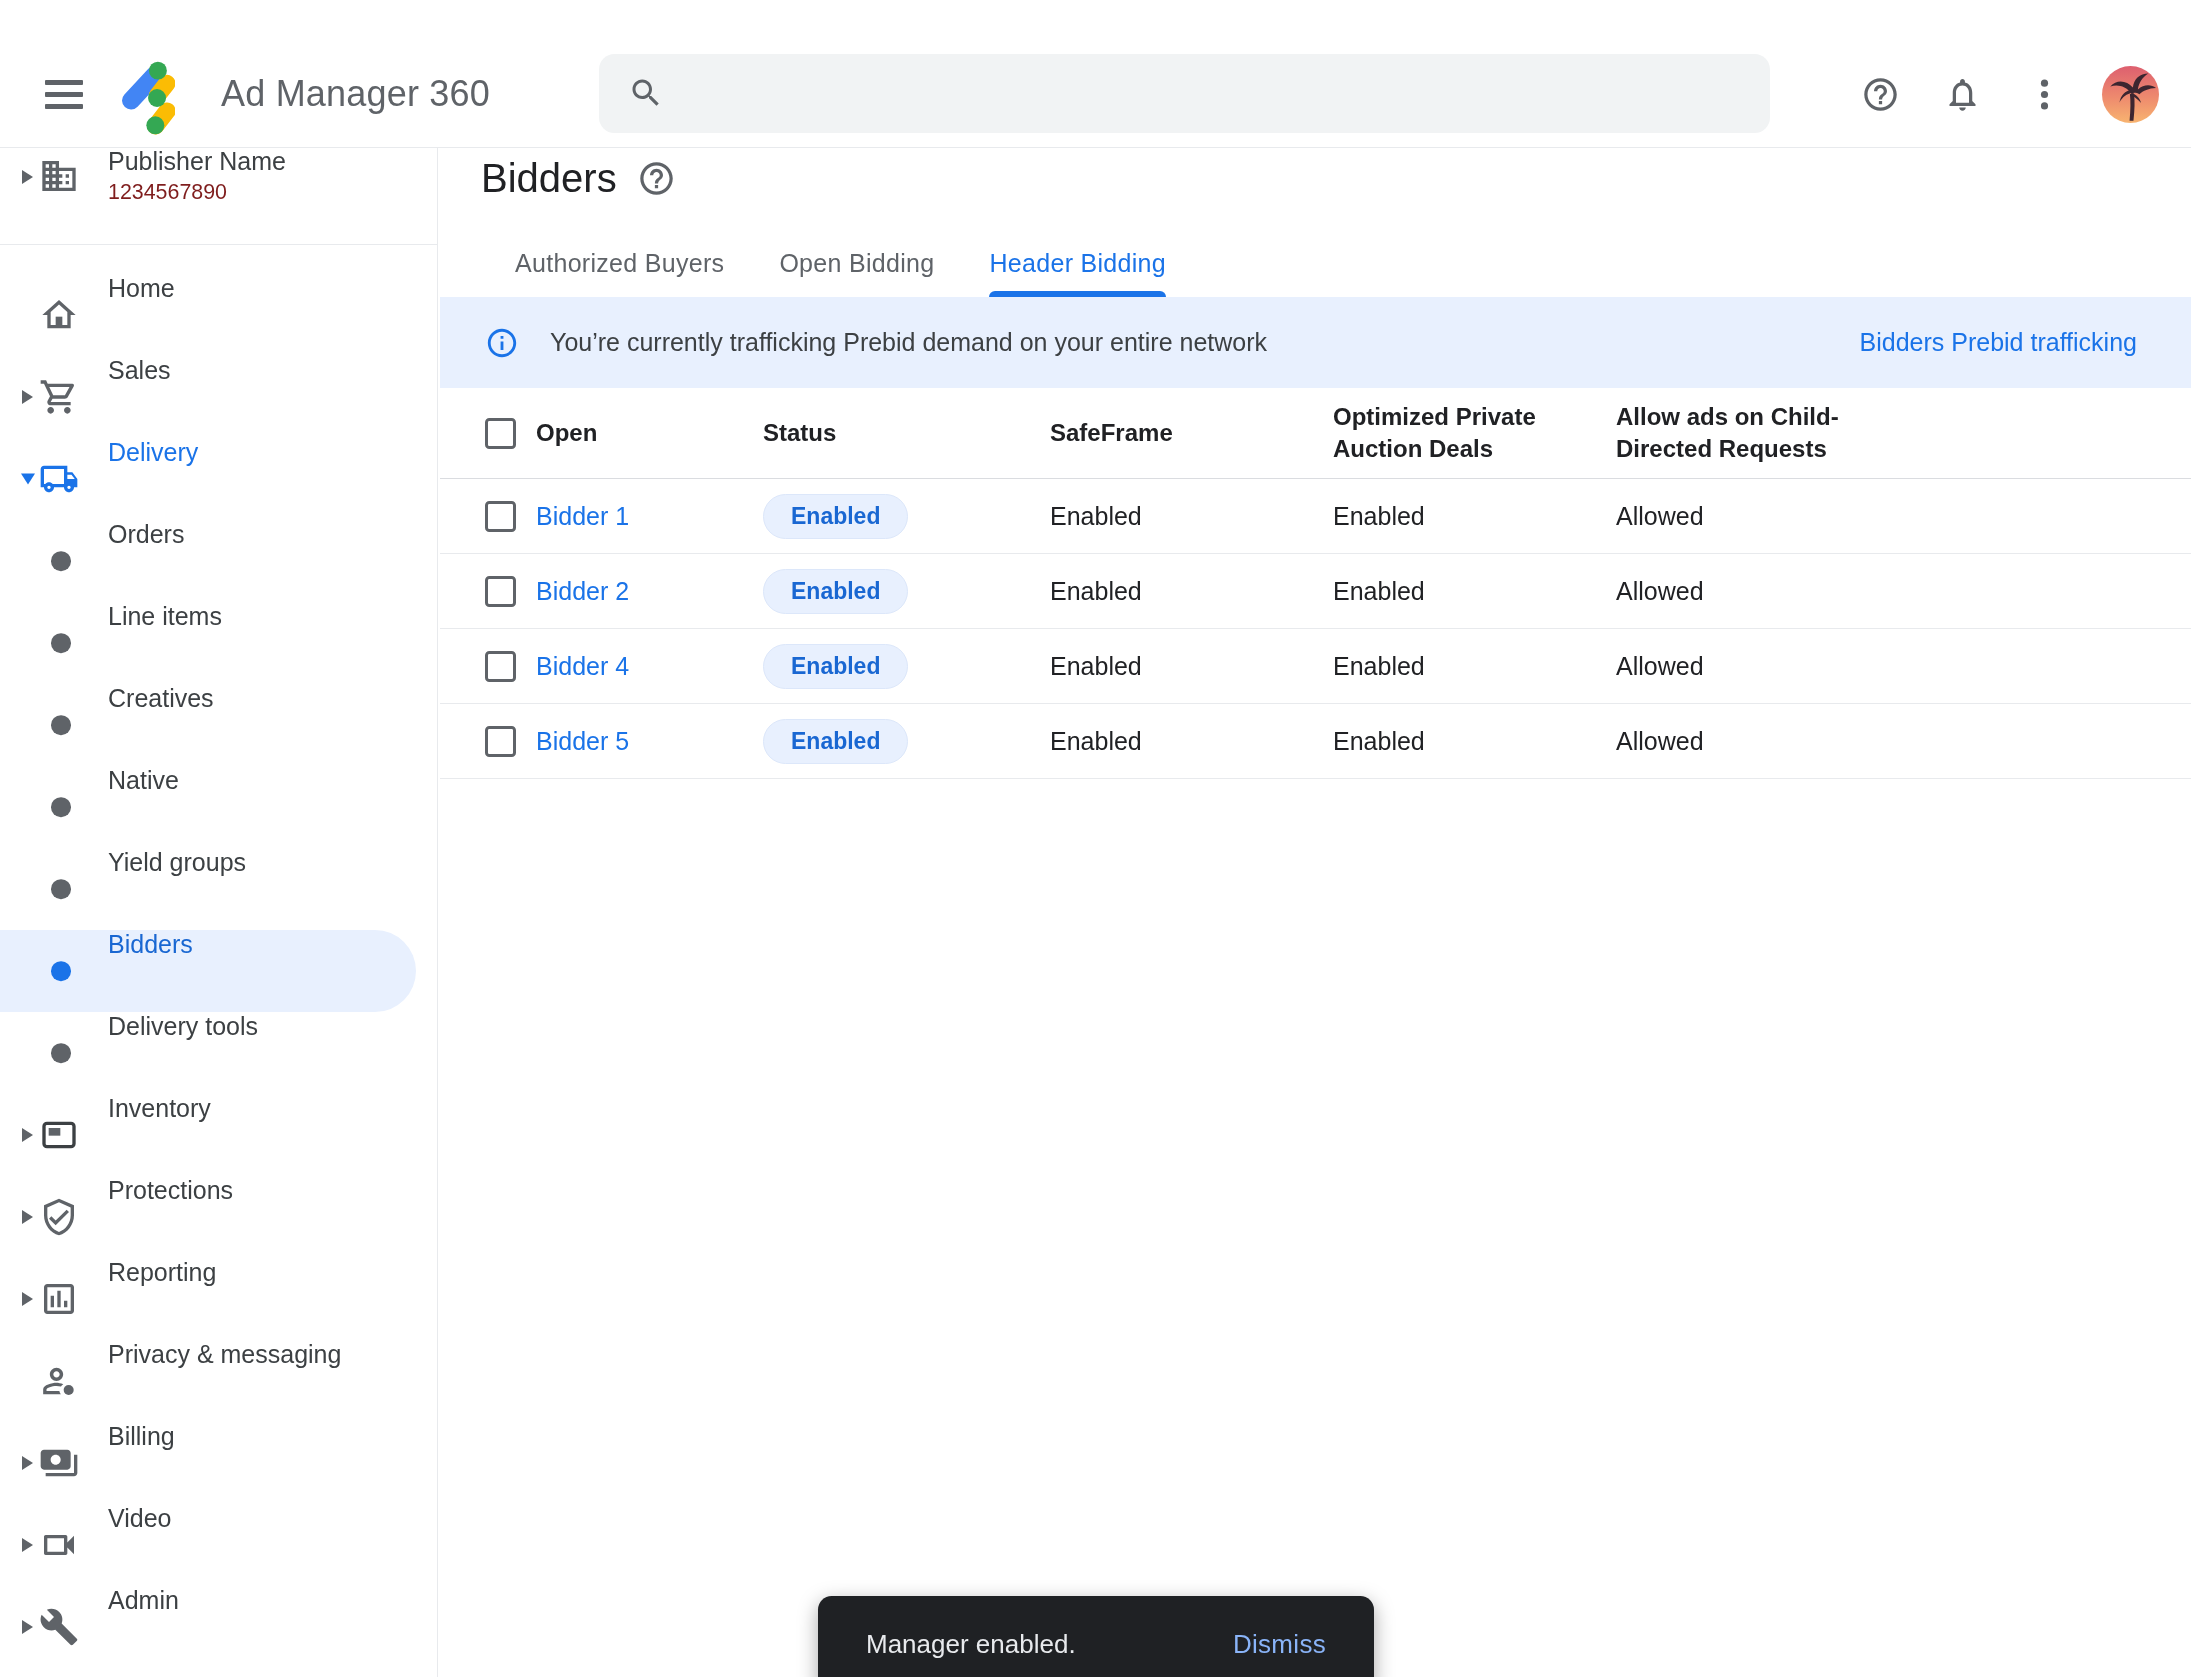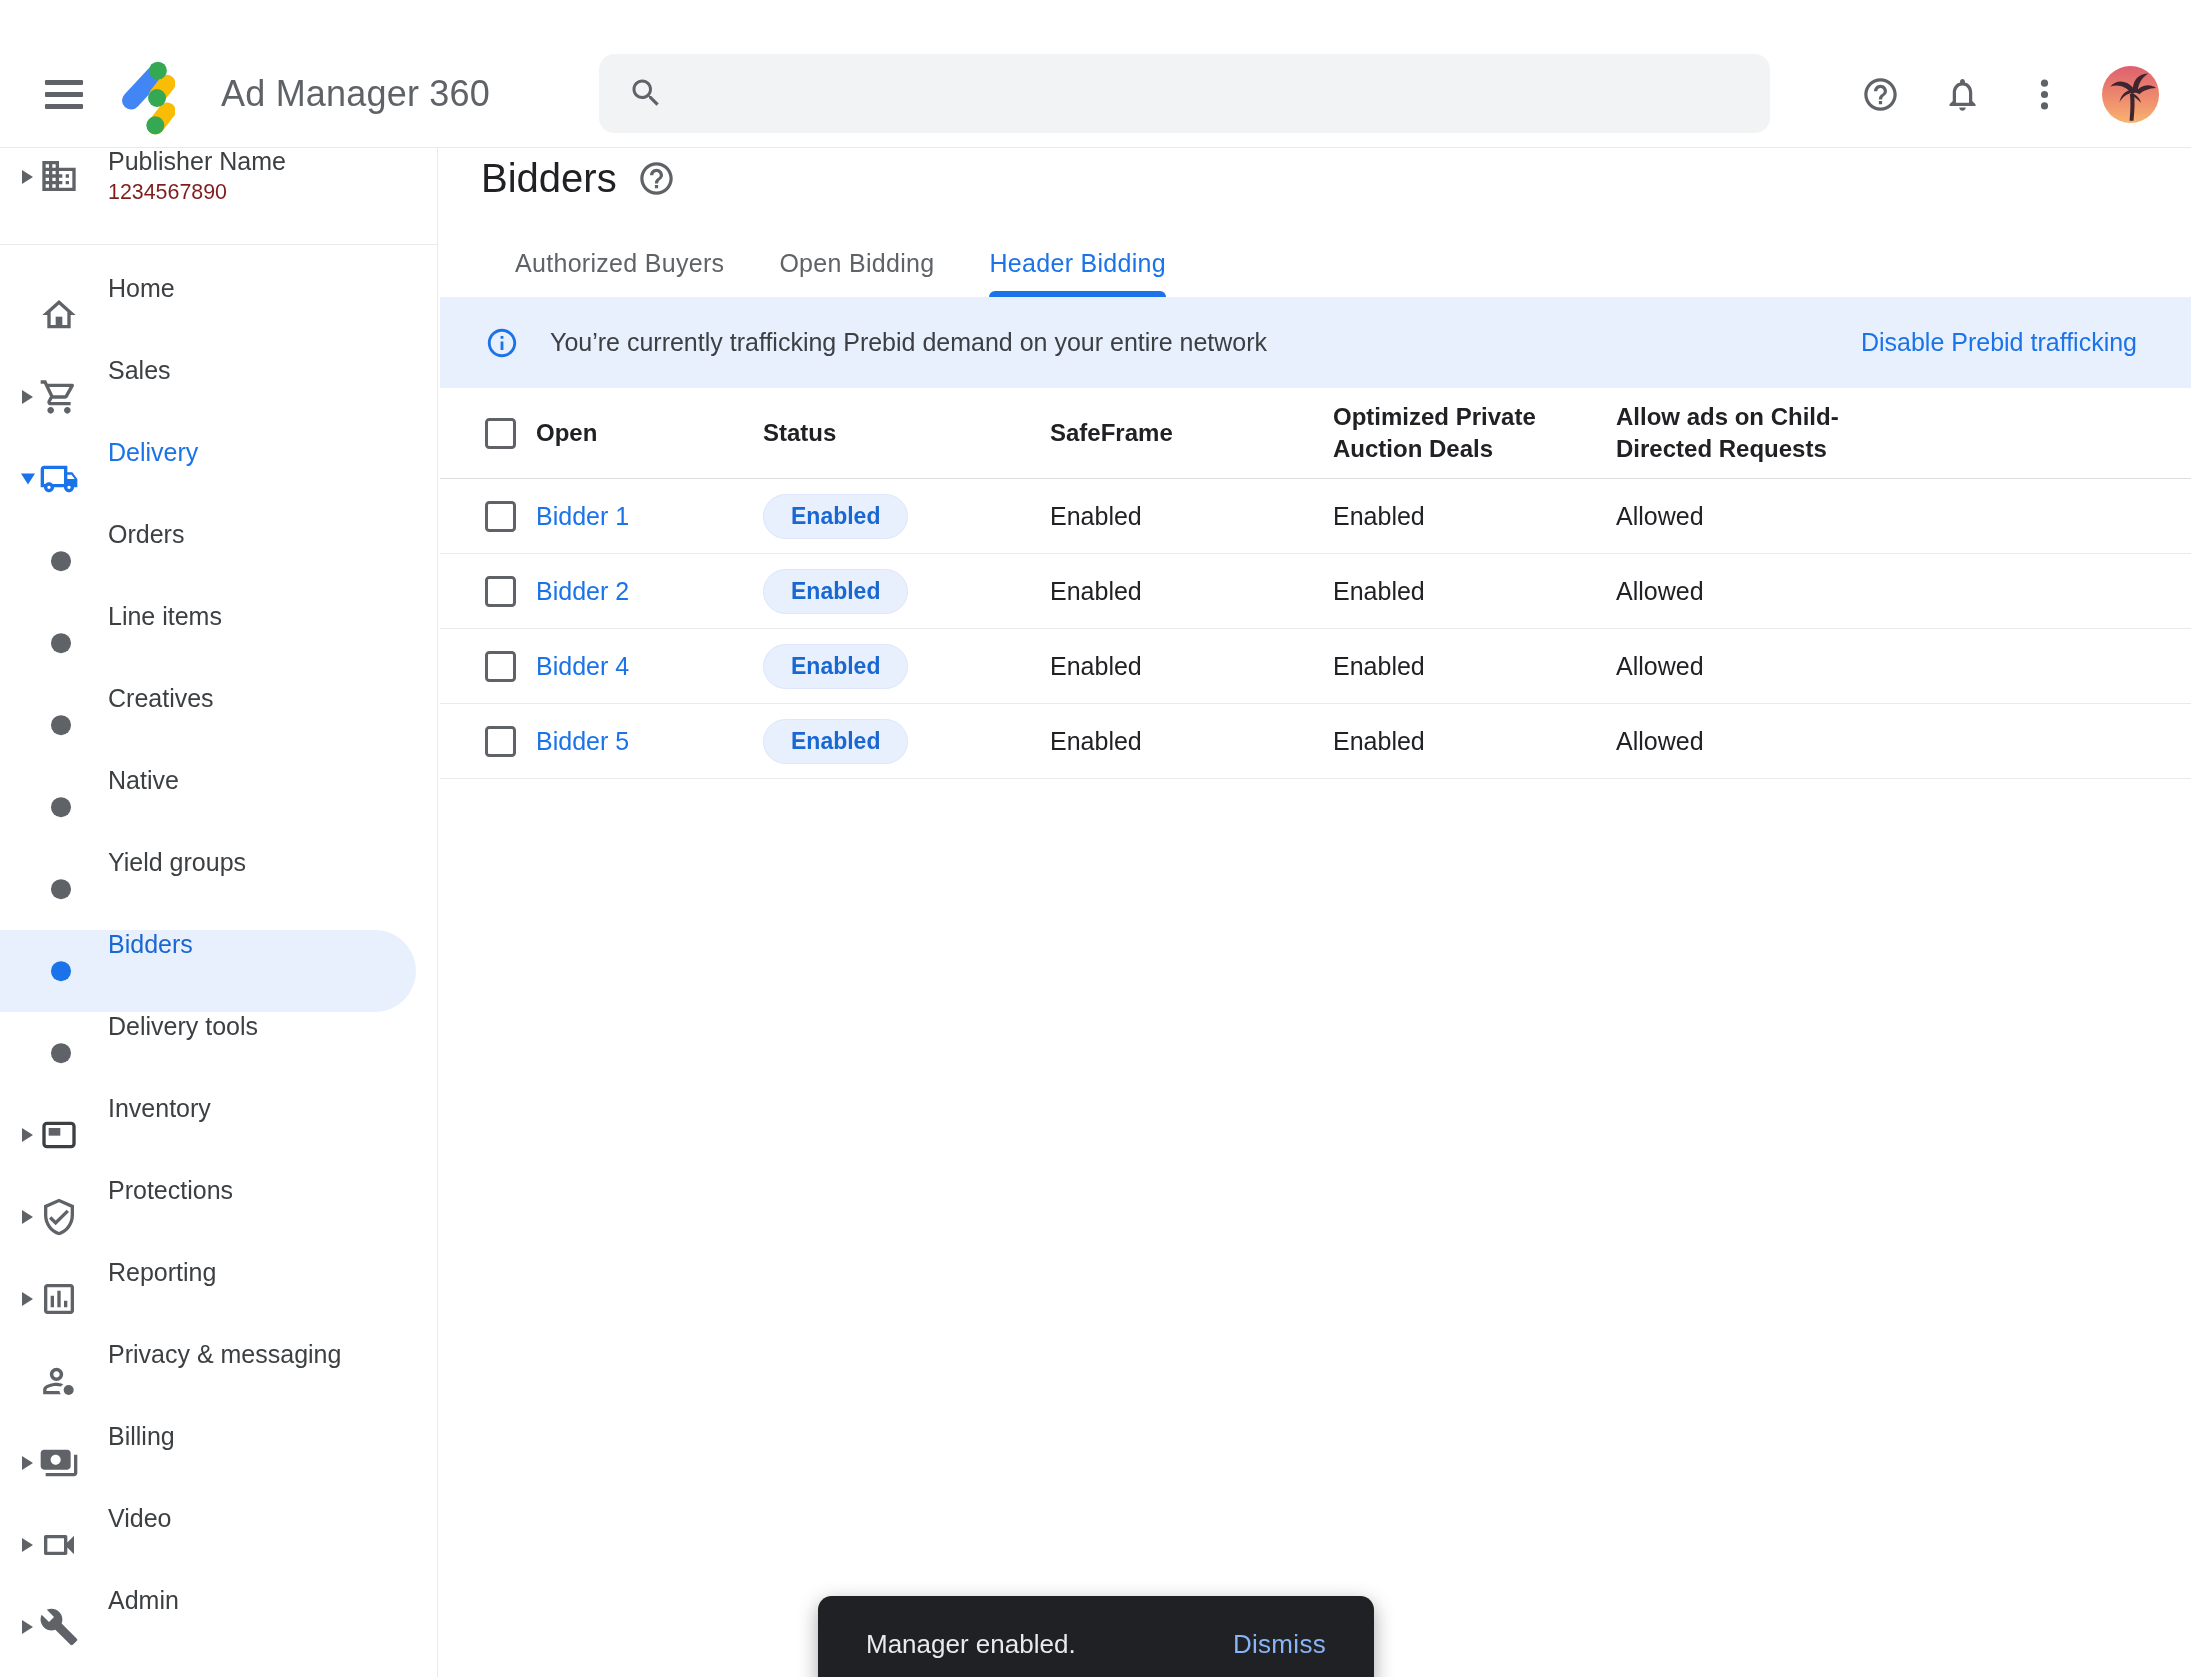--- a/index.html
+++ b/index.html
@@ -294,21 +294,21 @@
       <div class="tab">Authorized Buyers</div>
       <div class="tab">Open Bidding</div>
       <div class="tab active">Header Bidding</div>
     </div>
 
     <div class="banner">
       <svg class="banner-info" viewBox="0 0 24 24">
           <path d="M12 2C6.48 2 2 6.48 2 12s4.48 10 10 10 10-4.48 10-10S17.52 2 12 2zm0 18c-4.41 0-8-3.59-8-8s3.59-8 8-8 8 3.59 8 8-3.59 8-8 8zm-1-11h2V7h-2v2zm0 8h2v-6h-2v6z"></path>
         </svg>
       <span class="banner-text">You’re currently trafficking Prebid demand on your entire network</span>
-      <a class="banner-action">Disable Prebid trafficking</a>
+      <a class="banner-action">Bidders Prebid trafficking</a>
     </div>
 
     <div class="table">
       <div class="trow thead">
         <span class="checkbox"></span>
         <span>Open</span>
         <span>Status</span>
         <span>SafeFrame</span>
         <span class="wrap">Optimized Private Auction Deals</span>
         <span class="wrap">Allow ads on Child-Directed Requests</span>

